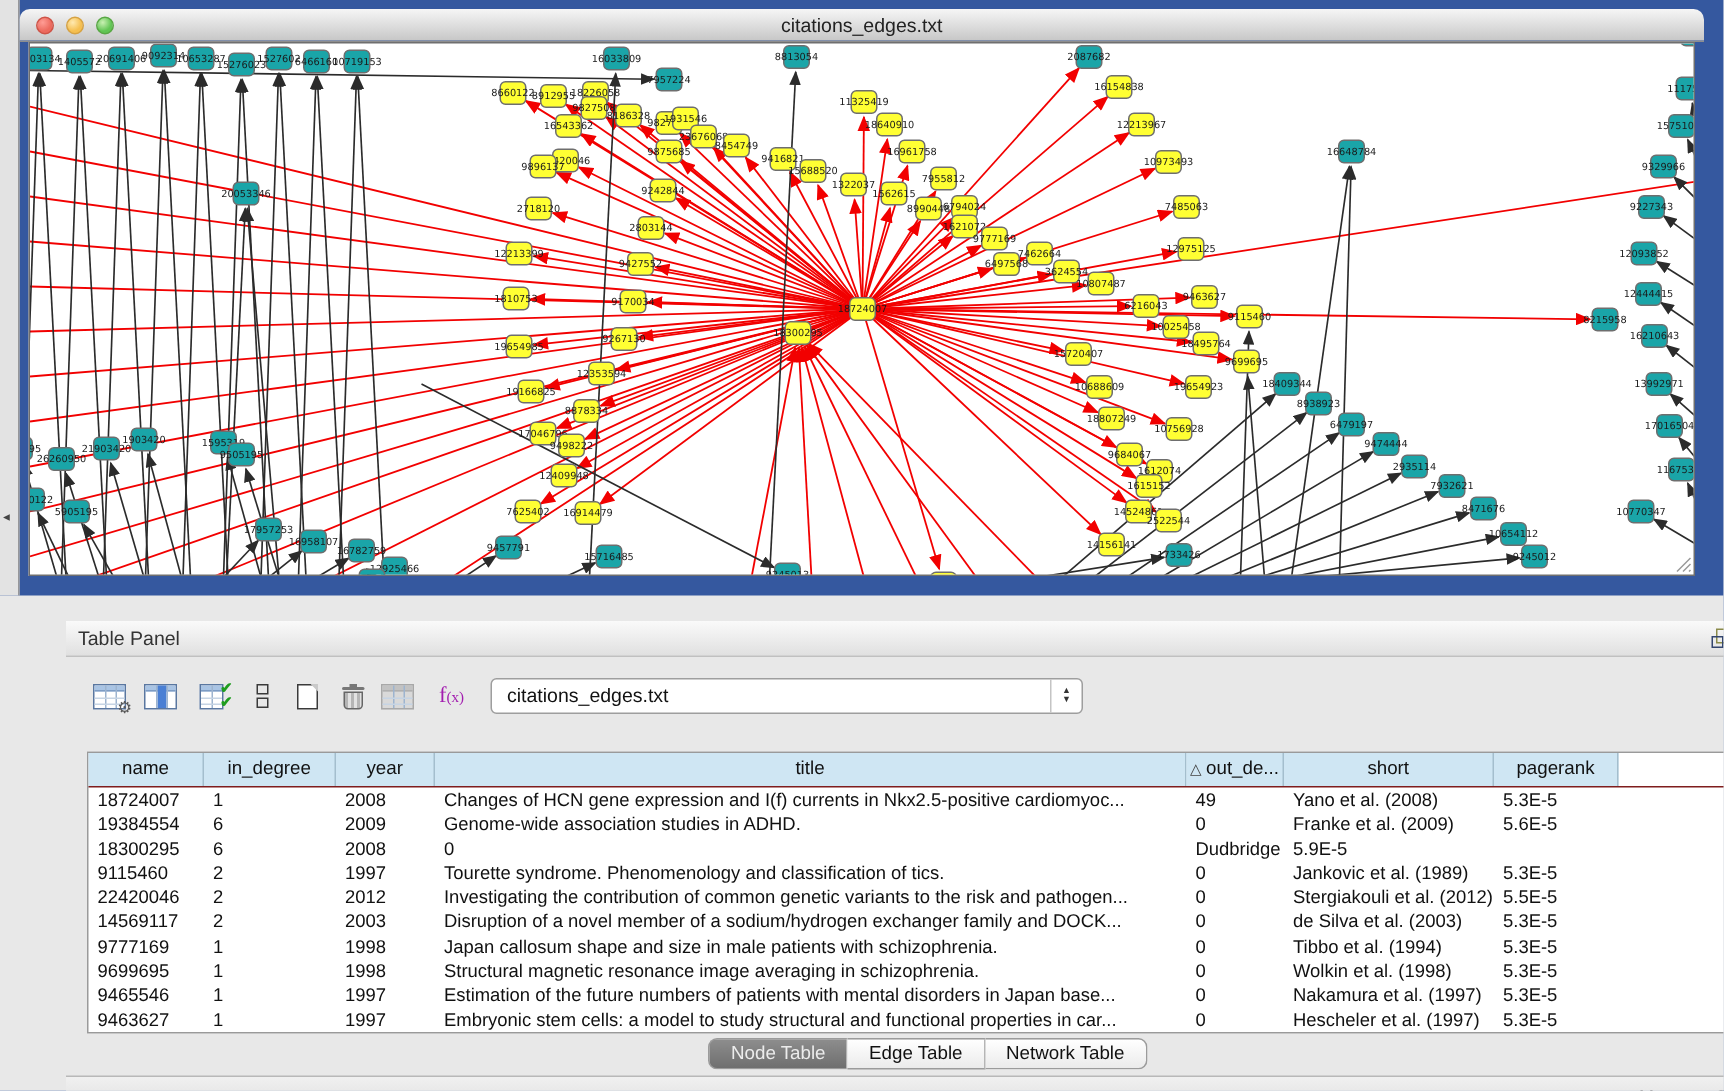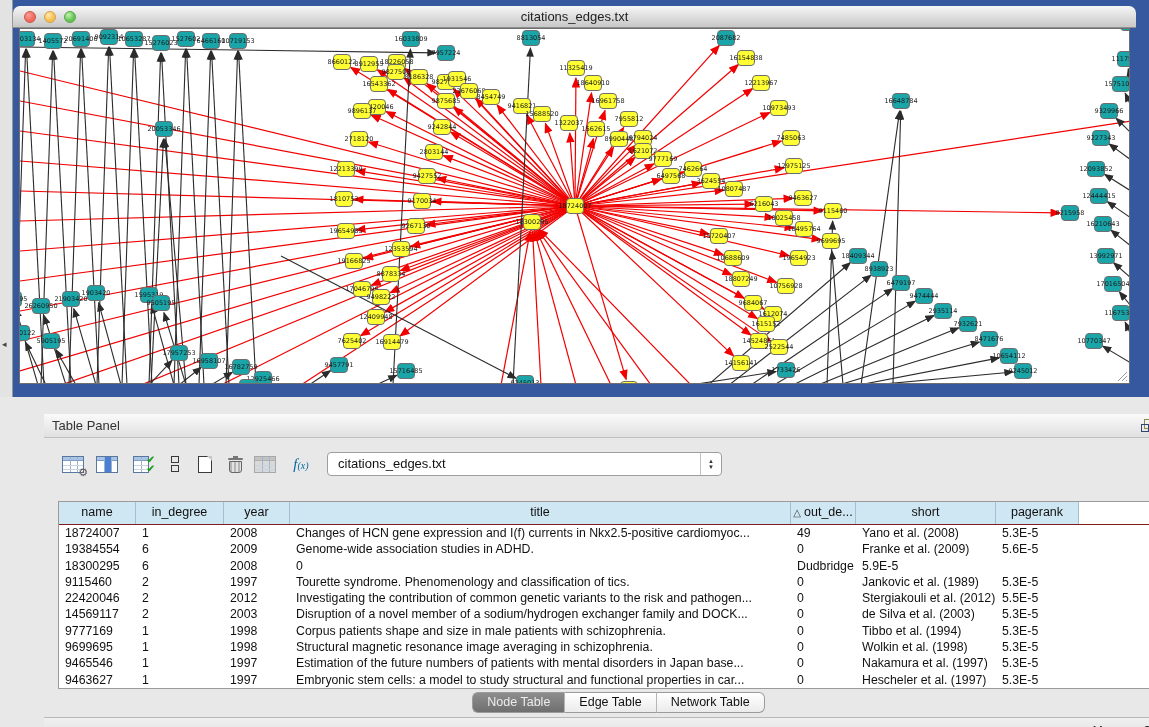--- a/index.html
+++ b/index.html
@@ -40,21 +40,21 @@
   .checks{position:absolute;right:-7px;top:-2px;font-size:10px;color:#1f9d1f;font-weight:bold;line-height:9px;text-align:left;}
   .twosq{position:relative;width:9px;height:17px;}
   .twosq div{position:absolute;left:0;width:8px;height:7px;border:1px solid #3a3a3a;box-sizing:border-box;}
   .twosq .b{top:9px;}
   .newdoc{position:relative;width:14px;height:17px;border:1px solid #3a3a3a;background:#fff;box-sizing:border-box;}
   .newdoc:after{content:"";position:absolute;right:-1px;top:-1px;border-style:solid;border-width:0 5px 5px 0;border-color:transparent #c9c9c9 transparent transparent;}
   .trash{position:relative;width:15px;height:17px;}
   .trash .lid{position:absolute;left:0;top:2px;width:15px;height:2px;background:#777;border-radius:1px;}
   .trash .knob{position:absolute;left:5px;top:0;width:5px;height:2px;background:#777;}
   .trash .body{position:absolute;left:1px;top:5px;width:13px;height:12px;border:1px solid #666;border-radius:0 0 3px 3px;background:repeating-linear-gradient(90deg,#b5b5b5 0 2px,#e2e2e2 2px 4px);box-sizing:border-box;}
-  .fx{font-family:"Liberation Serif",serif;font-style:italic;font-size:15px;color:#0369a1;}
+  .fx{font-family:"Liberation Serif",serif;font-size:15px;color:#a21caf;}
   .fx small{font-size:10px;}
   .combo{position:absolute;left:283px;top:13px;width:395px;height:24px;background:#fff;border:1px solid #9e9e9e;border-radius:4px;box-sizing:border-box;}
   .combo .val{position:absolute;left:10px;top:3px;font-size:13px;color:#111;}
   .combo .step{position:absolute;right:0;top:0;width:20px;height:100%;border-left:1px solid #c4c4c4;display:flex;flex-direction:column;align-items:center;justify-content:center;font-size:6px;color:#333;line-height:6px;}
   
   .tbl{position:absolute;left:14px;top:87px;width:1127px;height:188px;background:#fff;border:1px solid #9a9a9a;box-sizing:border-box;}
   .thead{display:grid;grid-template-columns:77px 88px 66px 501px 65px 140px 83px;height:22px;border-bottom:1px solid #7f1d1d;}
   .th{background:#cfe6f3;border-right:1px solid #a4becd;font-size:12.5px;line-height:21px;text-align:center;color:#111;white-space:nowrap;overflow:hidden;}
   .th .sort{font-size:10px;color:#444;margin-right:3px;}
   .tr{display:grid;grid-template-columns:77px 88px 66px 501px 65px 140px 83px;height:16.3px;}
@@ -652,21 +652,21 @@
             <div class="td">2003</div>
             <div class="td">Disruption of a novel member of a sodium/hydrogen exchanger family and DOCK...</div>
             <div class="td">0</div>
             <div class="td">de Silva et al. (2003)</div>
             <div class="td">5.3E-5</div>
           </div>
           <div class="tr">
             <div class="td">9777169</div>
             <div class="td">1</div>
             <div class="td">1998</div>
-            <div class="td">Corpus patients shape and size in male patients with schizophrenia.</div>
+            <div class="td">Japan callosum shape and size in male patients with schizophrenia.</div>
             <div class="td">0</div>
             <div class="td">Tibbo et al. (1994)</div>
             <div class="td">5.3E-5</div>
           </div>
           <div class="tr">
             <div class="td">9699695</div>
             <div class="td">1</div>
             <div class="td">1998</div>
             <div class="td">Structural magnetic resonance image averaging in schizophrenia.</div>
             <div class="td">0</div>

